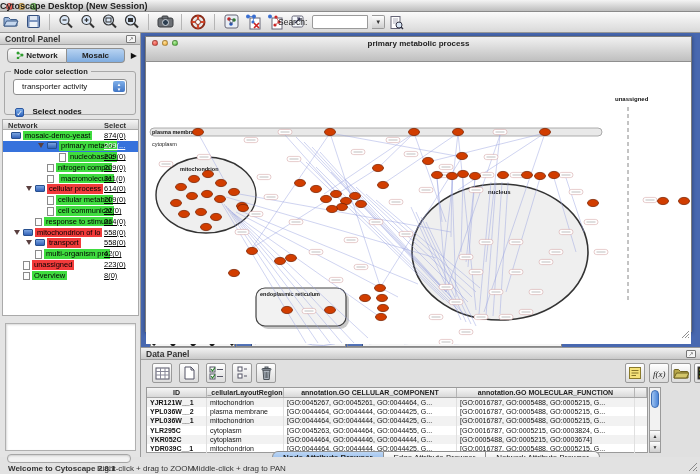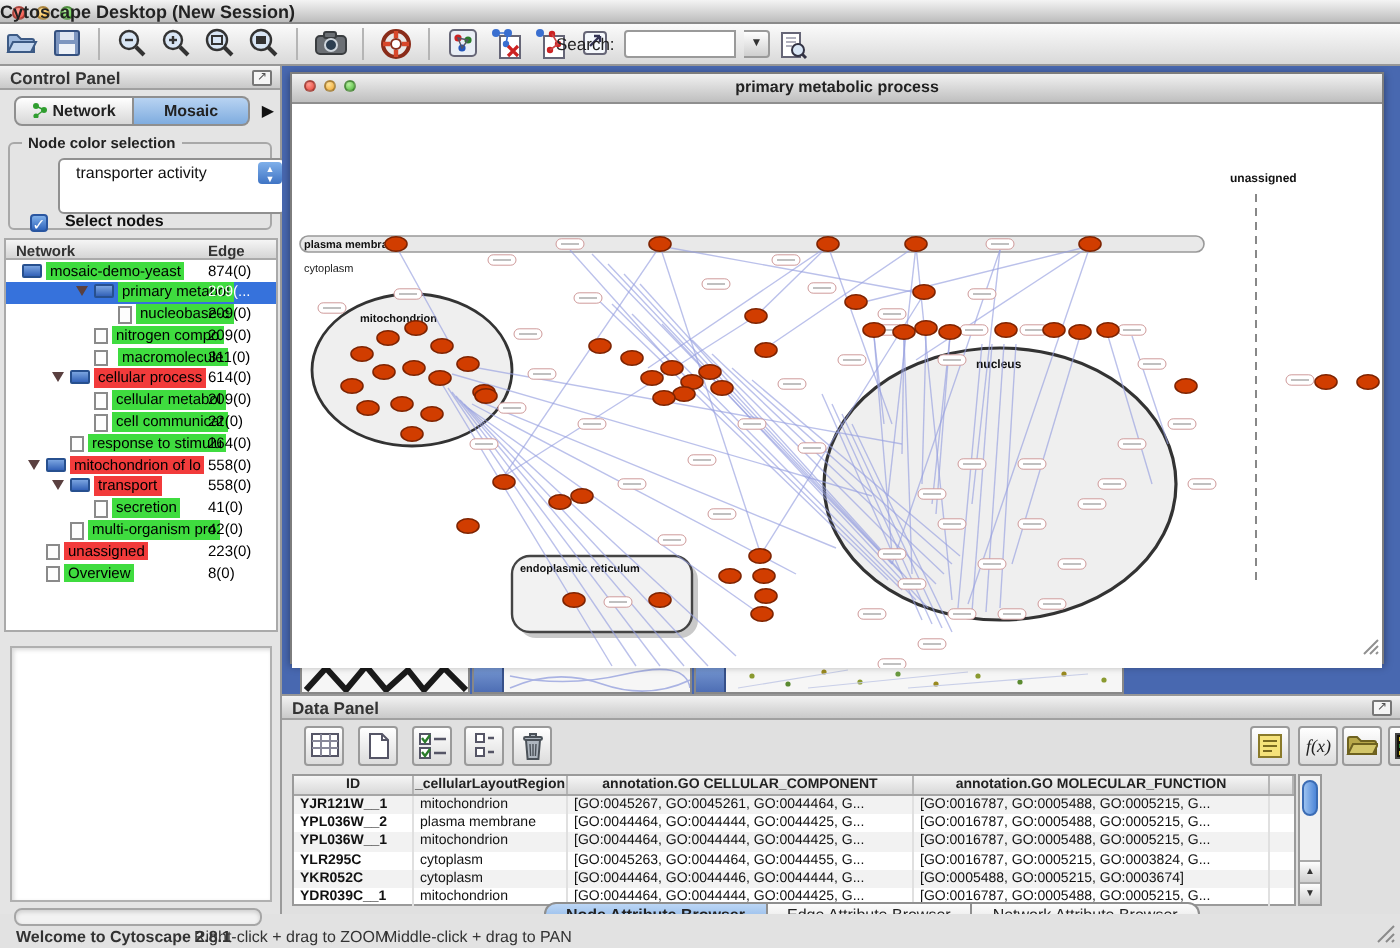--- a/index.html
+++ b/index.html
@@ -47,21 +47,21 @@
   #cp-tab-network { left:3px; width:60px; border-radius:4px 0 0 4px; }
   #cp-tab-mosaic { left:63px; width:58px; border-left:none; border-radius:0 4px 4px 0;
     background:linear-gradient(#b8d3f2,#7facdf); }
   #cp-tab-arrow { position:absolute; right:0px; top:3px; font-size:8px; color:#111; }
   .mini-net-icon { display:inline-block; vertical-align:-1px; margin-right:2px;}
 
   #group-box { position:absolute; left:4px; top:38px; width:132px; height:44px;
     border:1px solid #a8a8a8; border-radius:3px; }
   #group-legend { position:absolute; left:6px; top:-5px; background:#e4e4e4; padding:0 3px;
     font-size:7.5px; font-weight:bold; color:#222;}
-  #node-color-dropdown { position:absolute; left:24px; top:7px; width:114px; height:28px;
+  #node-color-dropdown { position:absolute; left:8px; top:7px; width:114px; height:16px;
     background:#fff; border:1px solid #909090; border-radius:3px; font-size:8px; line-height:13px;
     padding-left:8px; color:#111; }
   #dd-stepper { position:absolute; right:1px; top:1px; width:12px; height:11px;
     background:linear-gradient(#7fb0ea,#3f74c4); border-radius:2px; color:#fff; font-size:4.5px;
     line-height:5px; text-align:center; padding-top:1px;}
   #select-nodes-row { position:absolute; left:10px; top:28px; height:11px; }
   #select-nodes-checkbox { display:inline-block; width:9px; height:9px; border-radius:2px;
     background:linear-gradient(#7fb0ea,#2f64bc); border:1px solid #2a56a0; color:#fff; font-size:8px;
     line-height:9px; text-align:center; vertical-align:-2px;}
   #select-nodes-label { font-size:8px; font-weight:bold; color:#111; margin-left:4px;}
@@ -75,34 +75,34 @@
   .tree-row { position:relative; height:10.8px; white-space:nowrap; }
   .tree-row.sel { background:#3672dc; }
   .tri { position:absolute; top:2.5px; width:0; height:0; border-left:3.5px solid transparent;
     border-right:3.5px solid transparent; border-top:5px solid #5a4040; }
   .t-icon { position:absolute; top:1.5px; }
   .t-folder { width:10px; height:7px; background:linear-gradient(#7aa4e0,#3362b8); border:1px solid #27508f; border-radius:1px;}
   .t-file { width:7px; height:8.5px; background:#fdfdfd; border:1px solid #8a8a8a; }
   .t-label { position:absolute; top:0.5px; font-size:7.5px; color:#000; padding:0 2px; line-height:9.5px;}
   .bg-green { background:#3fdc3f; }
   .bg-red { background:#f23b3b; }
-  .t-count { position:absolute; left:101px; top:0.5px; font-size:7.5px; color:#000; line-height:9.5px;}
+  .t-count { position:absolute; left:101px; top:0.5px; font-size:7.5px; color:#000; line-height:9.5px;text-decoration:underline;}
   .tree-row.sel .t-count { color:#fff; }
 
   #birdseye { position:absolute; left:5px; top:290px; width:131px; height:128px; background:#fff;
     border:1px solid #b0b0b0; box-shadow:inset 1px 1px 2px rgba(0,0,0,.15);}
 
   
   #desktop { position:absolute; left:141px; top:33px; width:559px; height:314px; background:#4868b0; overflow:hidden;}
   .strip { position:absolute; top:298px; height:16px; background:#f6f6f6; border:1px solid #888; overflow:hidden;}
   .strip .blue-frag { position:absolute; left:0; top:0; width:15px; height:16px; background:linear-gradient(#7a9bd4,#4868b0); border-right:1px solid #365089;}
 
   #inner-window { position:absolute; left:4px; top:3px; width:547px; height:296px;
     border:1px solid #7d7d7d; background:#fff; box-shadow:0 1px 4px rgba(0,0,0,.4);}
-  #inner-titlebar { position:relative; height:15px; background:linear-gradient(#f1f1f1,#bfbfbf);
+  #inner-titlebar { position:relative; height:25px; background:linear-gradient(#f1f1f1,#bfbfbf);
     border-bottom:1px solid #8f8f8f;}
   #inner-titlebar .tl { top:3px; width:6px; height:6px;}
   #inner-titlebar .tl1 { left:6px; background:radial-gradient(circle at 35% 30%,#ff9a90,#e8453a);}
   #inner-titlebar .tl2 { left:16px; background:radial-gradient(circle at 35% 30%,#ffe29a,#f0a830);}
   #inner-titlebar .tl3 { left:26px; background:radial-gradient(circle at 35% 30%,#b6f0a0,#4fb93a);}
   #inner-title { position:absolute; left:0; right:0; top:1.5px; text-align:center; font-size:8px; font-weight:bold; color:#222;}
   #net-canvas { position:relative; width:545px; height:282px; background:#fff; overflow:hidden;}
   #grip { position:absolute; right:1px; bottom:1px; }
 
   
@@ -250,21 +250,21 @@
         <span>transporter activity</span>
         <span id="dd-stepper">▲<br>▼</span>
       </div>
       <div id="select-nodes-row">
         <span id="select-nodes-checkbox">✓</span>
         <span id="select-nodes-label">Select nodes</span>
       </div>
     </div>
     <div id="tree-header">
       <span class="c1">Network</span>
-      <span class="c2">Edge</span>
+      <span class="c2">Select</span>
     </div>
     <div id="tree-box">
         <div id="tree-rows">
           <div class="tree-row">
             <span class="t-icon t-folder" style="left:8px"></span>
             <span class="t-label bg-green" style="left:20px">mosaic-demo-yeast</span>
             <span class="t-count">874(0)</span>
           </div>
           <div class="tree-row sel">
             <span class="tri" style="left:35px"></span>
@@ -312,25 +312,20 @@
             <span class="tri" style="left:11px"></span>
             <span class="t-icon t-folder" style="left:20px"></span>
             <span class="t-label bg-red" style="left:32px">mitochondrion of lo</span>
             <span class="t-count">558(0)</span>
           </div>
           <div class="tree-row">
             <span class="tri" style="left:23px"></span>
             <span class="t-icon t-folder" style="left:32px"></span>
             <span class="t-label bg-red" style="left:44px">transport</span>
             <span class="t-count">558(0)</span>
-          </div>
-          <div class="tree-row">
-            <span class="t-icon t-file" style="left:44px"></span>
-            <span class="t-label bg-green" style="left:53px">secretion</span>
-            <span class="t-count">41(0)</span>
           </div>
           <div class="tree-row">
             <span class="t-icon t-file" style="left:32px"></span>
             <span class="t-label bg-green" style="left:41px">multi-organism pro</span>
             <span class="t-count">42(0)</span>
           </div>
           <div class="tree-row">
             <span class="t-icon t-file" style="left:20px"></span>
             <span class="t-label bg-red" style="left:29px">unassigned</span>
             <span class="t-count">223(0)</span>

